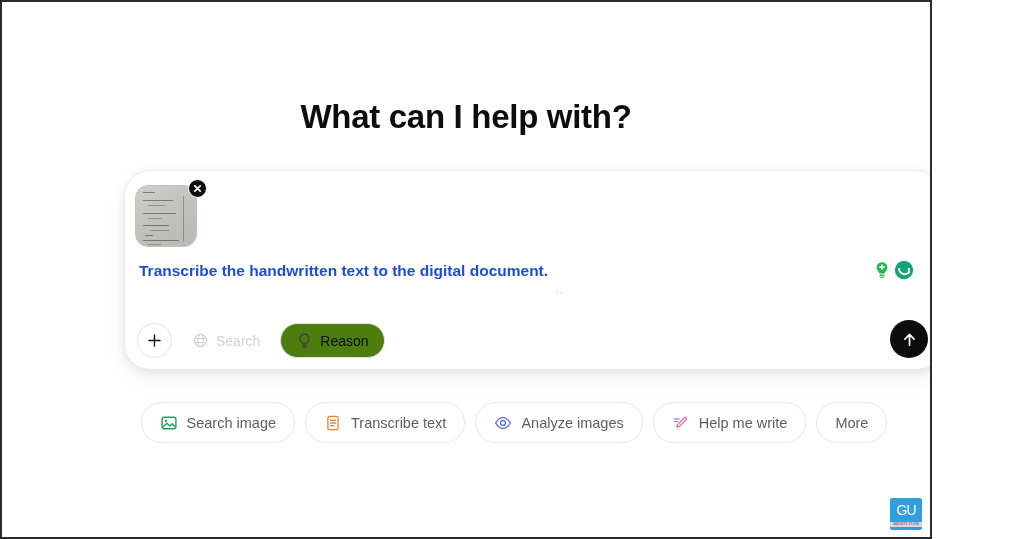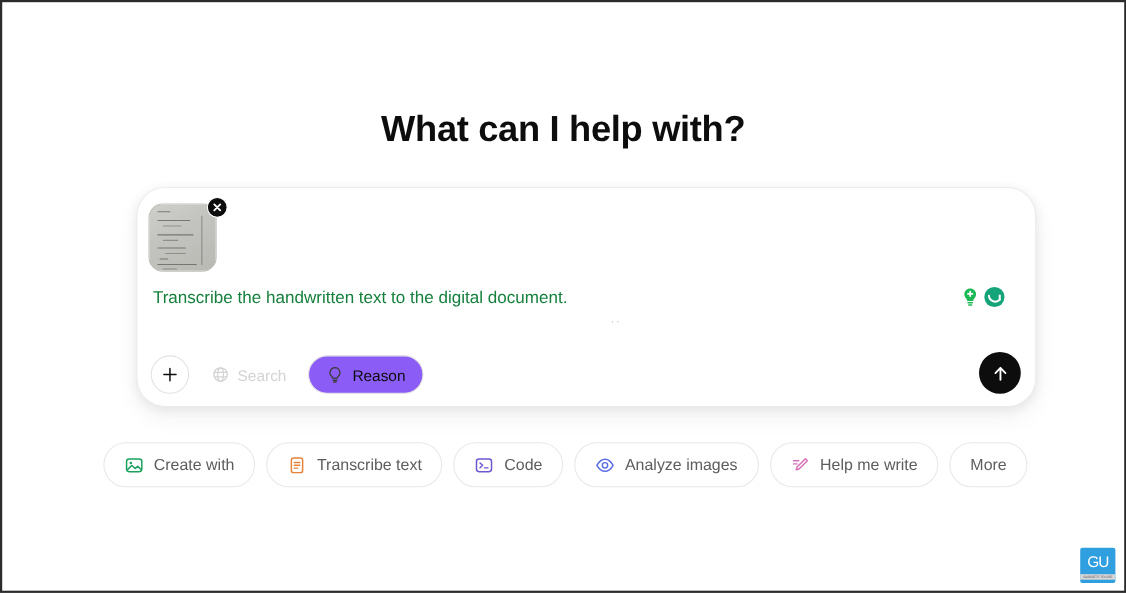--- a/index.html
+++ b/index.html
@@ -10,21 +10,21 @@
     overflow: hidden;
   }
 
   body {
     font-family: "Liberation Sans", sans-serif;
     background: #ffffff;
   }
 
   #screen {
     position: relative;
-    width: 1024px;
+    width: 932px;
     height: 539px;
     background: #ffffff;
     border: 2px solid #2b2b2b;
     overflow: hidden;
   }
 
   
   #heading {
     position: absolute;
     top: 96px;
@@ -95,23 +95,24 @@
     justify-content: center;
   }
   #attach-close svg { display: block; }
 
   
   #prompt-text {
     position: absolute;
     left: 14px;
     top: 90px;
     font-size: 15.5px;
-    color: #15803d;
+    color: #1d4ed8;
     line-height: 1.35;
     white-space: nowrap;
+    font-weight: bold;
   }
 
   #prompt-ellipsis {
     position: absolute;
     left: 430px;
     top: 115px;
     font-size: 11px;
     color: #c9c9c9;
     letter-spacing: 1px;
   }
@@ -145,21 +146,21 @@
     background: #ffffff;
     display: flex;
     align-items: center;
     justify-content: center;
   }
 
   .tool-pill {
     height: 35px;
     border-radius: 18px;
     border: 1px solid #e3e3e3;
-    background: #8b5cf6;
+    background: #4d7c0f;
     display: flex;
     align-items: center;
     gap: 7px;
     padding: 0 15px;
     font-size: 14px;
     color: #0d0d0d;
   }
 
   .tool-pill.ghost {
     border-color: transparent;
@@ -334,43 +335,33 @@
   <div id="chips">
 
     <div class="chip">
       <span class="chip-icon">
         <svg width="18" height="18" viewBox="0 0 20 20" aria-hidden="true">
           <rect x="2.3" y="3.6" width="15.4" height="12.8" rx="2.6" fill="none" stroke="#19a05d" stroke-width="1.5"></rect>
           <circle cx="6.6" cy="7.6" r="1.3" fill="#19a05d"></circle>
           <path d="M3.2 14.4 L7.6 10.2 L11 13.3 L13.6 10.9 L16.8 14.2" fill="none" stroke="#19a05d" stroke-width="1.5" stroke-linejoin="round"></path>
         </svg>
       </span>
-      <span>Create with</span>
+      <span>Search image</span>
     </div>
 
     <div class="chip">
       <span class="chip-icon">
         <svg width="18" height="18" viewBox="0 0 20 20" aria-hidden="true">
           <rect x="4.3" y="2.6" width="11.4" height="14.8" rx="2.2" fill="none" stroke="#e8833a" stroke-width="1.5"></rect>
           <path d="M7.2 7.2 h5.6 M7.2 10 h5.6 M7.2 12.8 h3.6" stroke="#e8833a" stroke-width="1.4" stroke-linecap="round"></path>
         </svg>
       </span>
       <span>Transcribe text</span>
     </div>
 
-    <div class="chip">
-      <span class="chip-icon">
-        <svg width="18" height="18" viewBox="0 0 20 20" aria-hidden="true">
-          <rect x="2.4" y="3.6" width="15.2" height="12.8" rx="2.6" fill="none" stroke="#6e56cf" stroke-width="1.5"></rect>
-          <path d="M6 7.6 L8.6 10 L6 12.4" fill="none" stroke="#6e56cf" stroke-width="1.5" stroke-linecap="round" stroke-linejoin="round"></path>
-          <path d="M10.4 12.6 h3.6" stroke="#6e56cf" stroke-width="1.5" stroke-linecap="round"></path>
-        </svg>
-      </span>
-      <span>Code</span>
-    </div>
 
     <div class="chip">
       <span class="chip-icon">
         <svg width="18" height="18" viewBox="0 0 20 20" aria-hidden="true">
           <path d="M1.8 10 C4.4 5.6 7.2 4 10 4 C12.8 4 15.6 5.6 18.2 10 C15.6 14.4 12.8 16 10 16 C7.2 16 4.4 14.4 1.8 10 Z" fill="none" stroke="#5b6ee8" stroke-width="1.5" stroke-linejoin="round"></path>
           <circle cx="10" cy="10" r="2.7" fill="none" stroke="#5b6ee8" stroke-width="1.5"></circle>
         </svg>
       </span>
       <span>Analyze images</span>
     </div>

